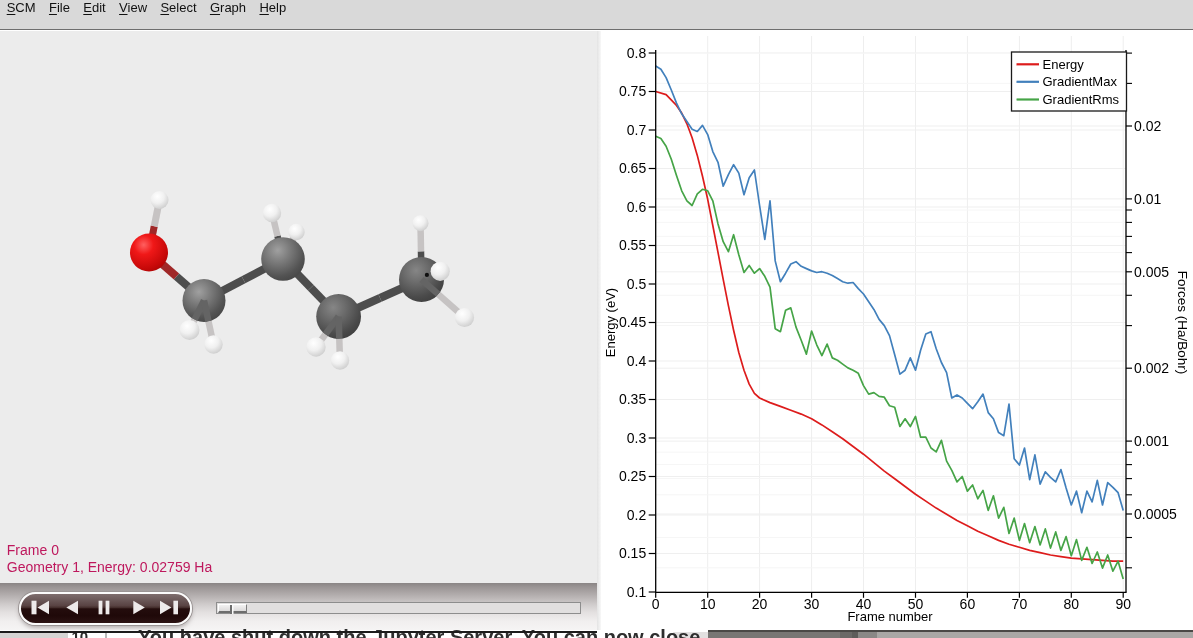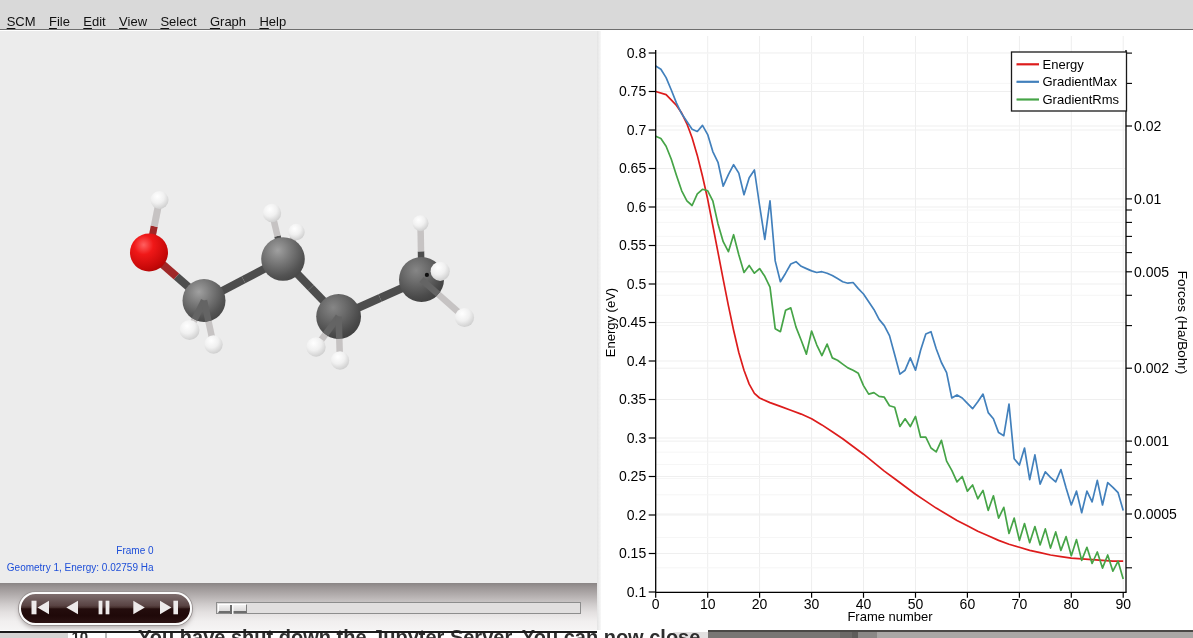--- a/index.html
+++ b/index.html
@@ -1,27 +1,27 @@
 <!DOCTYPE html>
 <html><head>
 <meta charset="utf-8">
 <style>
 * { margin:0; padding:0; box-sizing:border-box; }
 html,body { width:1193px; height:638px; overflow:hidden; background:#fff;
   font-family:"Liberation Sans", sans-serif; }
 #menubar { position:absolute; left:0; top:0; width:1193px; height:29.5px;
-  background:#d9d9d9; border-bottom:1.6px solid #6e6e6e; display:flex; align-items:flex-end;
+  background:#d9d9d9; border-bottom:1.6px solid #6e6e6e; display:flex; align-items:flex-start;
   font-size:13px; color:#111; }
 #menubar span { padding:0 6.7px; }
 #menubar u { text-decoration:underline; text-underline-offset:2.2px; text-decoration-thickness:1.4px; }
 #leftpanel { position:absolute; left:0; top:31px; width:597px; height:552.3px; background:#ececec; }
 #sep { position:absolute; left:597px; top:31px; width:4px; height:599px;
   background:linear-gradient(90deg,#e3e3e3,#f8f8f8); }
 #rightpanel { position:absolute; left:601px; top:31px; width:592px; height:599px; background:#fff; }
-#frameinfo { position:absolute; left:6.8px; top:541.9px; font-size:10px; line-height:17.5px; color:#1d4ed8;text-align:right; }
+#frameinfo { position:absolute; left:6.8px; top:541.9px; font-size:14px; line-height:17.5px; color:#be185d; }
 #bottombar { position:absolute; left:0; top:583.3px; width:597px; height:47.2px;
   background:linear-gradient(180deg,#8a8585 0%, #9b9595 9%, #b3aeae 26%, #cfcbcb 45%, #e3e0e0 62%, #f1efef 82%, #f5f4f4 100%); }
 #darkline { position:absolute; left:0; top:630.5px; width:597px; height:2.1px; background:#1c1c1c; }
 #pill { position:absolute; left:18.8px; top:591.5px; width:173px; height:33px; border-radius:16.5px;
   background:linear-gradient(180deg,#7e6d6d 0%, #6d5b5b 18%, #594343 40%, #402a28 48%, #240d0d 51%, #1f0909 75%, #2b1212 100%);
   border:2.6px solid #fbfbfb; box-shadow:0 0 0 1px #9a9494, 0 3px 4px rgba(120,110,110,0.5); }
 #slider { position:absolute; left:216px; top:602px; width:365px; height:11.5px;
   background:#e1dfdf; border:1px solid #8d8d8d; }
 #handle { position:absolute; left:0.6px; top:0.6px; width:29px; height:9.4px;
   background:linear-gradient(180deg,#f2f1f1,#dcdada);

